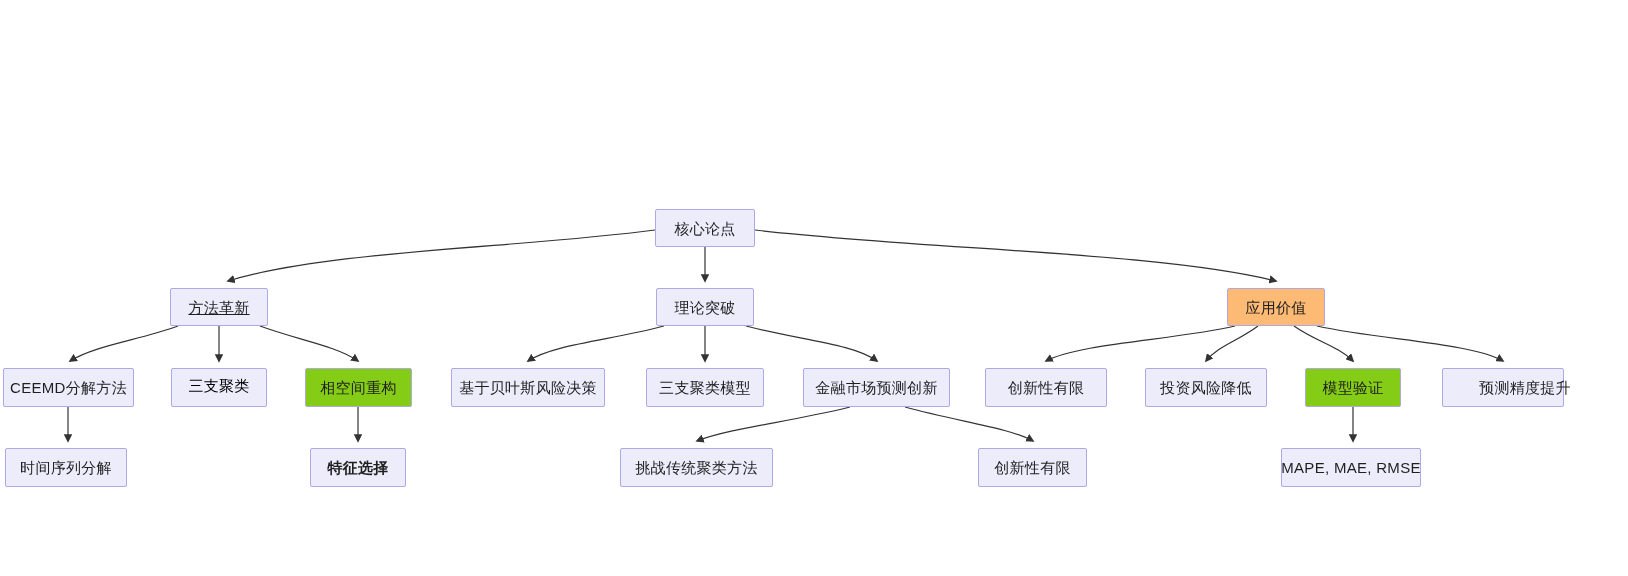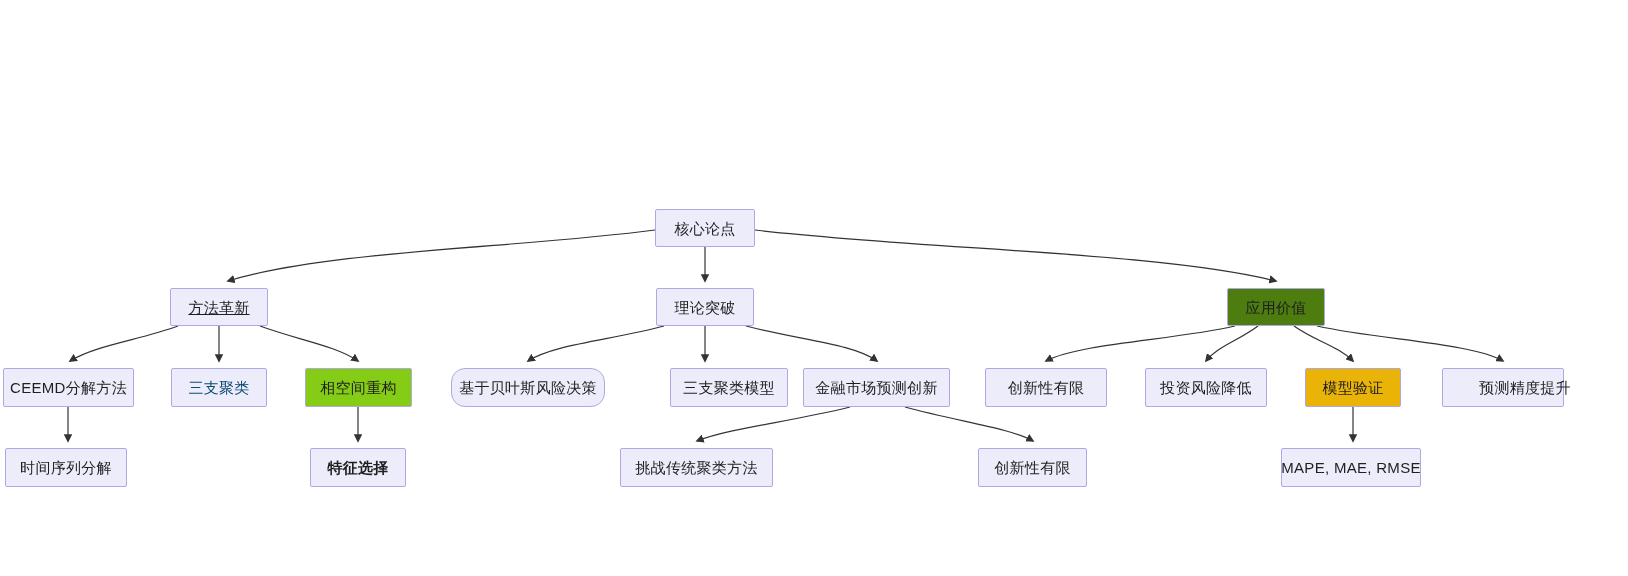--- a/index.html
+++ b/index.html
@@ -82,48 +82,48 @@
   <div id="node-layer">
       <div class="node" style="left: 655px; top: 209px; width: 100px; height: 38px; background: rgb(236, 236, 251); border-color: rgb(176, 168, 228); color: rgb(31, 31, 31);">
         <span class="node-label">核心论点</span>
       </div>
       <div class="node" style="left: 170px; top: 288px; width: 98px; height: 38px; background: rgb(236, 236, 251); border-color: rgb(176, 168, 228); color: rgb(31, 31, 31); text-decoration: underline;">
         <span class="node-label">方法革新</span>
       </div>
       <div class="node" style="left: 656px; top: 288px; width: 98px; height: 38px; background: rgb(236, 236, 251); border-color: rgb(176, 168, 228); color: rgb(31, 31, 31);">
         <span class="node-label">理论突破</span>
       </div>
-      <div class="node" style="left: 1227px; top: 288px; width: 98px; height: 38px; background: #4d7c0f; border-color: rgb(176, 168, 228); color: rgb(31, 31, 31); text-align: right;">
+      <div class="node" style="left: 1227px; top: 288px; width: 98px; height: 38px; background: #fdba74; border-color: rgb(176, 168, 228); color: rgb(31, 31, 31); text-align: right;">
         <span class="node-label">应用价值</span>
       </div>
       <div class="node" style="left: 3px; top: 368px; width: 131px; height: 39px; background: rgb(236, 236, 251); border-color: rgb(176, 168, 228); color: rgb(31, 31, 31);">
         <span class="node-label">CEEMD分解方法</span>
       </div>
-      <div class="node" style="left: 171px; top: 368px; width: 96px; height: 39px; background: rgb(236, 236, 251); border-color: rgb(176, 168, 228); color: #0c4a6e;">
+      <div class="node" style="left: 171px; top: 368px; width: 96px; height: 39px; background: rgb(236, 236, 251); border-color: rgb(176, 168, 228); color: #000000; font-family: Liberation Mono, monospace;">
         <span class="node-label">三支聚类</span>
       </div>
       <div class="node" style="left: 305px; top: 368px; width: 107px; height: 39px; background: #84cc16; border-color: rgb(176, 168, 228); color: rgb(31, 31, 31);">
         <span class="node-label">相空间重构</span>
       </div>
-      <div class="node" style="left: 451px; top: 368px; width: 154px; height: 39px; background: rgb(236, 236, 251); border-color: rgb(176, 168, 228); color: rgb(31, 31, 31); border-radius: 14px;">
+      <div class="node" style="left: 451px; top: 368px; width: 154px; height: 39px; background: rgb(236, 236, 251); border-color: rgb(176, 168, 228); color: rgb(31, 31, 31);">
         <span class="node-label">基于贝叶斯风险决策</span>
       </div>
-      <div class="node" style="left: 646px; top: 368px; width: 118px; height: 39px; background: rgb(236, 236, 251); border-color: rgb(176, 168, 228); color: rgb(31, 31, 31); margin-left: 24px;">
+      <div class="node" style="left: 646px; top: 368px; width: 118px; height: 39px; background: rgb(236, 236, 251); border-color: rgb(176, 168, 228); color: rgb(31, 31, 31);">
         <span class="node-label">三支聚类模型</span>
       </div>
       <div class="node" style="left: 803px; top: 368px; width: 147px; height: 39px; background: rgb(236, 236, 251); border-color: rgb(176, 168, 228); color: rgb(31, 31, 31);">
         <span class="node-label">金融市场预测创新</span>
       </div>
       <div class="node" style="left: 985px; top: 368px; width: 122px; height: 39px; background: rgb(236, 236, 251); border-color: rgb(176, 168, 228); color: rgb(31, 31, 31);">
         <span class="node-label">创新性有限</span>
       </div>
       <div class="node" style="left: 1145px; top: 368px; width: 122px; height: 39px; background: rgb(236, 236, 251); border-color: rgb(176, 168, 228); color: rgb(31, 31, 31);">
         <span class="node-label">投资风险降低</span>
       </div>
-      <div class="node" style="left: 1305px; top: 368px; width: 96px; height: 39px; background: #eab308; border-color: rgb(176, 168, 228); color: rgb(31, 31, 31);">
+      <div class="node" style="left: 1305px; top: 368px; width: 96px; height: 39px; background: #84cc16; border-color: rgb(176, 168, 228); color: rgb(31, 31, 31);">
         <span class="node-label">模型验证</span>
       </div>
       <div class="node" style="left: 1442px; top: 368px; width: 122px; height: 39px; background: rgb(236, 236, 251); border-color: rgb(176, 168, 228); color: rgb(31, 31, 31); padding-left: 44px;">
         <span class="node-label">预测精度提升</span>
       </div>
       <div class="node" style="left: 5px; top: 448px; width: 122px; height: 39px; background: rgb(236, 236, 251); border-color: rgb(176, 168, 228); color: rgb(31, 31, 31);">
         <span class="node-label">时间序列分解</span>
       </div>
       <div class="node" style="left: 310px; top: 448px; width: 96px; height: 39px; background: rgb(236, 236, 251); border-color: rgb(176, 168, 228); color: rgb(31, 31, 31); font-weight: bold;">
         <span class="node-label">特征选择</span>

